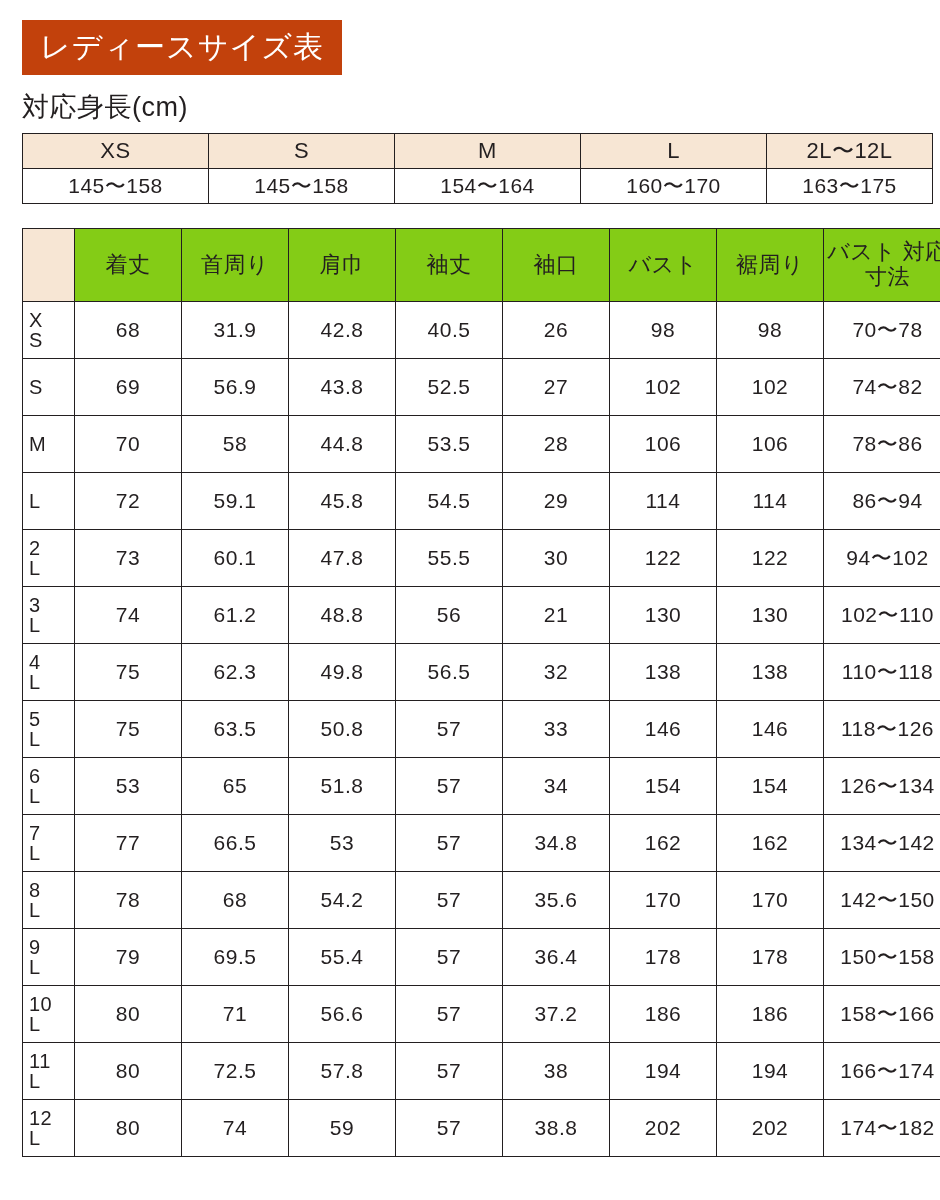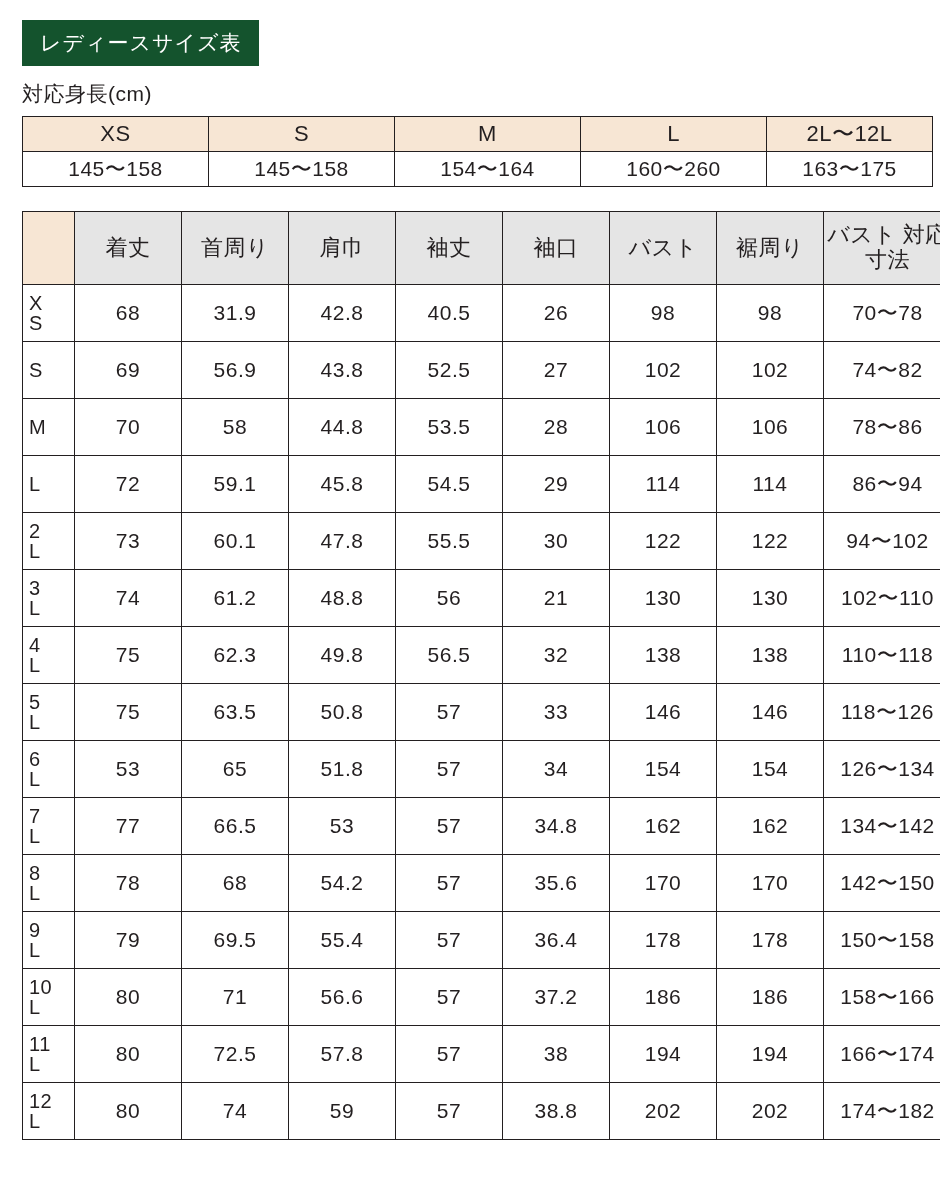--- a/index.html
+++ b/index.html
@@ -18,34 +18,34 @@
     position: relative;
     width: 940px;
     height: 1200px;
     box-sizing: border-box;
     padding: 14px 14px 0 14px;
   }
 
   
   .title-banner {
     display: inline-block;
-    background: #14532d;
+    background: #c2410c;
     color: #ffffff;
-    font-size: 21px;
+    font-size: 30px;
     line-height: 1;
     letter-spacing: 1px;
     padding: 12px 18px 13px 18px;
     margin: 6px 0 0 8px;
     font-weight: 400;
   }
 
   
   .section-label {
     margin: 14px 0 8px 8px;
-    font-size: 21px;
+    font-size: 27px;
     letter-spacing: 0.5px;
   }
 
   table {
     border-collapse: collapse;
     table-layout: fixed;
   }
 
   .height-table {
     margin-left: 8px;
@@ -74,21 +74,21 @@
   .size-table td, .size-table th {
     border: 1px solid #231f20;
     text-align: center;
     font-size: 21px;
     padding: 0;
     height: 56px;
     letter-spacing: 0.5px;
     font-weight: normal;
   }
   .size-table thead th {
-    background: #e5e5e5;
+    background: #84cc16;
     font-size: 22px;
     height: 72px;
     line-height: 1.12;
   }
   .size-table thead th.corner {
     background: #f7e6d4;
   }
   .size-table tbody td.rowhead {
     text-align: left;
     padding-left: 6px;
@@ -125,21 +125,21 @@
         <td>XS</td>
         <td>S</td>
         <td>M</td>
         <td>L</td>
         <td>2L〜12L</td>
       </tr>
       <tr>
         <td>145〜158</td>
         <td>145〜158</td>
         <td>154〜164</td>
-        <td>160〜260</td>
+        <td>160〜170</td>
         <td>163〜175</td>
       </tr>
     </tbody>
   </table>
 
   <table class="size-table">
     <colgroup>
       <col class="col-label">
       <col class="col-data">
         <col class="col-data">

